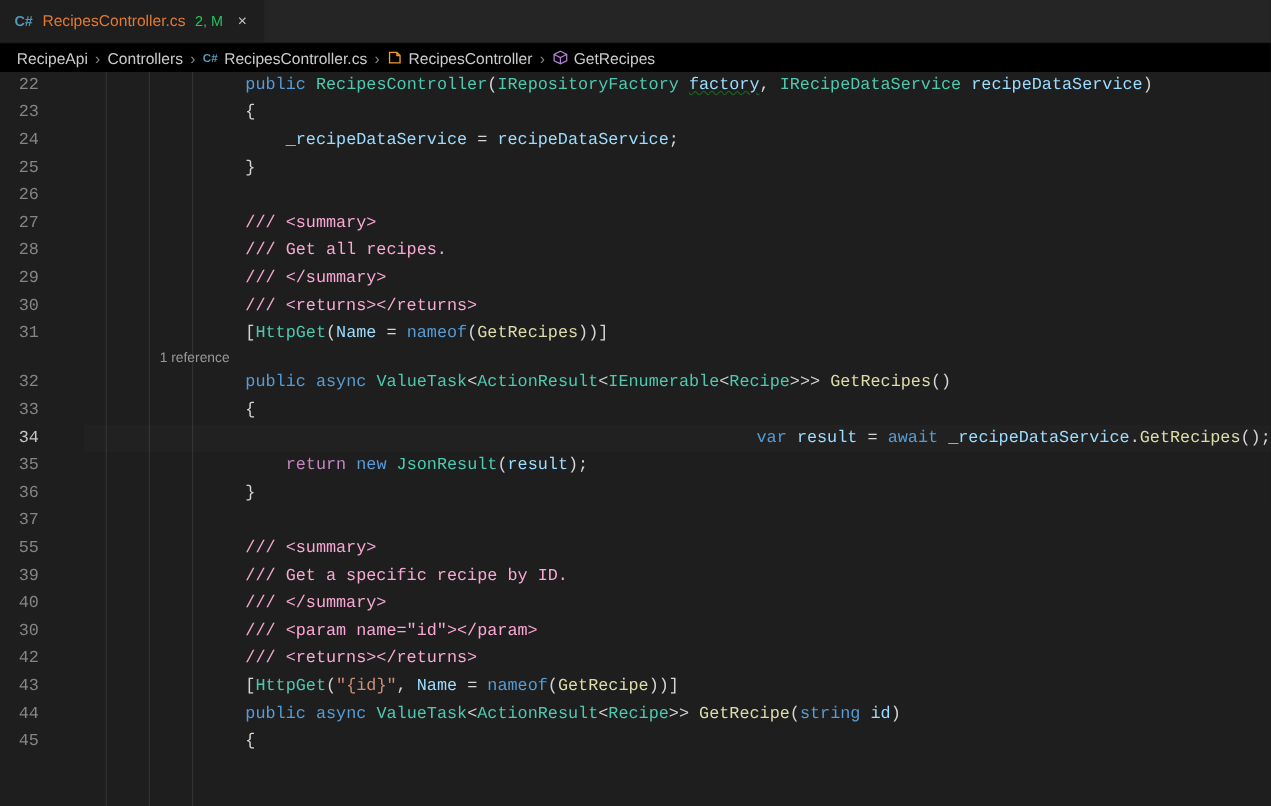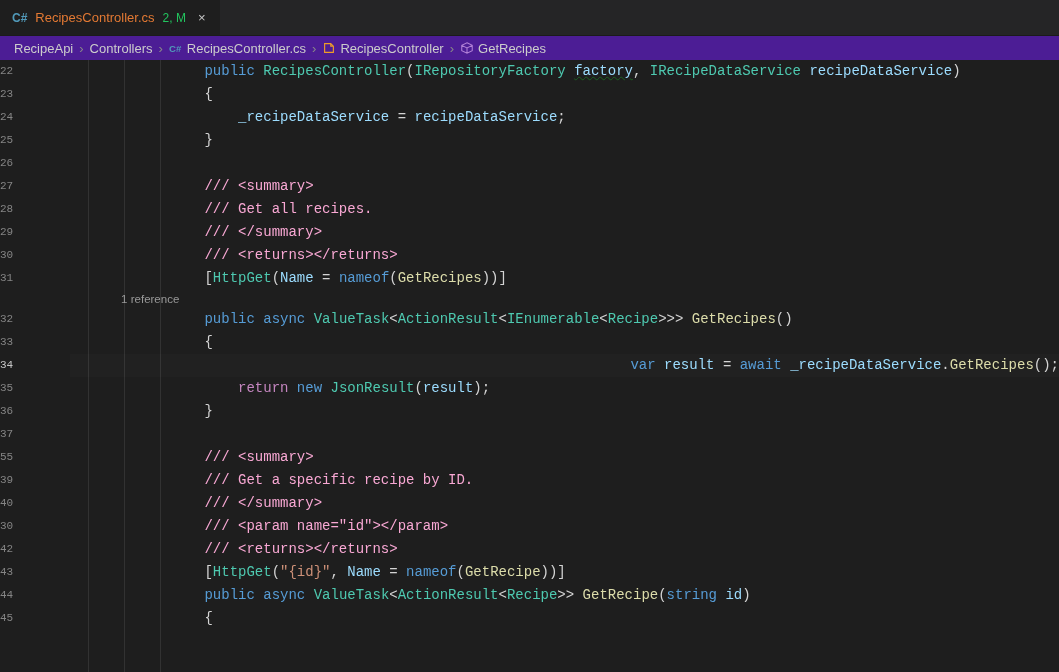--- a/index.html
+++ b/index.html
@@ -35,49 +35,49 @@
   .tab-close { color: #c5c5c5; width: 16px; text-align: center; }
   
   .breadcrumb {
     height: 24px;
     display: flex; align-items: center;
     padding: 0 14px;
     gap: 4px;
     font-family: 'Segoe UI', sans-serif;
     font-size: 13px;
     color: #a9a9a9;
-    background: #4c1d95;
+    background: #000000;
   }
   .bc-sep { color: #888; padding: 0 2px; }
   .bc-icon { display: inline-flex; align-items: center; }
   .bc-item { color: #cccccc; cursor: pointer; }
   
   .editor {
     display: flex;
     height: calc(672px - 36px - 24px);
     background: #1e1e1e;
   }
   .line-row { height: 23px; display: flex; }
-  .ln { width: 70px; text-align: left; padding-right: 22px; color: #858585; line-height: 23px; font-size: 11px; }
+  .ln { width: 70px; text-align: center; padding-right: 22px; color: #858585; line-height: 23px; font-size: 14px; }
   .ln.active { color: #c6c6c6; }
   .code { flex: 1; line-height: 23px; white-space: pre; position: relative; }
   .code.active { background: rgba(255,255,255,0.015); text-align: right; }
   .guide { position: absolute; top:0; bottom:0; width:1px; background: #404040; opacity:0.6; }
   .g1 { left: 88px; }  
   .g2 { left: 124px; }
   .g3 { left: 160px; }
   .codelens {
     font-size: 11.5px;
     color: #999999;
     line-height: 18px;
     height: 18px;
     padding-left: 0;
     font-family: 'Segoe UI', sans-serif;
   }
-  .codelens-row { display:flex; }
+  .codelens-row { display:flex;margin-left:12px; }
   .codelens-row .ln { height:18px; line-height:18px; }
   
   .k  { color: #569cd6; }   
   .kf { color: #c586c0; }   
   .ty { color: #4ec9b0; }   
   .fn { color: #dcdcaa; }   
   .va { color: #9cdcfe; }   
   .st { color: #ce9178; }   
   .cm { color: #f9a8d4; }   
   .pu { color: #d4d4d4; }   

